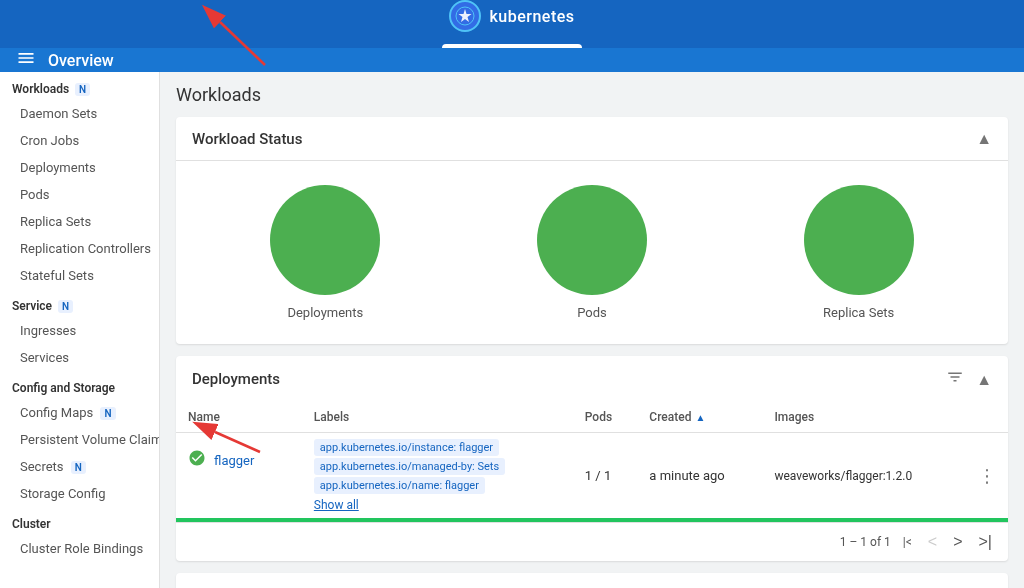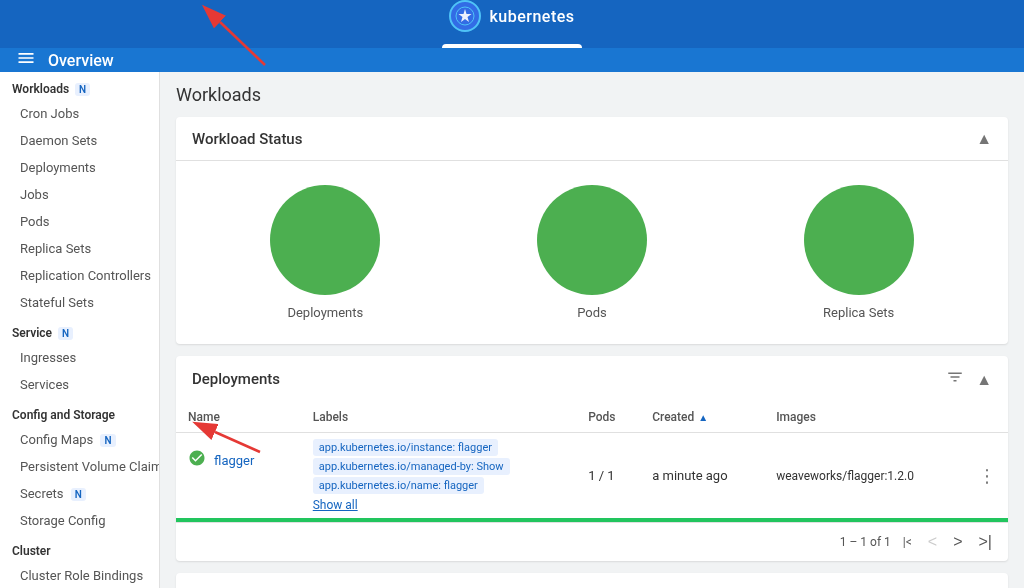--- a/index.html
+++ b/index.html
@@ -131,24 +131,23 @@
 </div>
 
 <div class="main-layout">
 
   <div class="sidebar">
 
     <div class="sidebar-section-header">
       <span>Workloads</span>
       <span class="sidebar-badge">N</span>
     </div>
+    <div class="sidebar-item">Daemon Sets</div>
     <div class="sidebar-item">Cron Jobs</div>
-    <div class="sidebar-item">Daemon Sets</div>
     <div class="sidebar-item">Deployments</div>
-    <div class="sidebar-item">Jobs</div>
     <div class="sidebar-item">Pods</div>
     <div class="sidebar-item">Replica Sets</div>
     <div class="sidebar-item">Replication Controllers</div>
     <div class="sidebar-item">Stateful Sets</div>
 
     <div class="sidebar-section-header">
       <span>Service</span>
       <span class="sidebar-badge">N</span>
     </div>
     <div class="sidebar-item">Ingresses</div>
@@ -242,21 +241,21 @@
                 <span class="status-ok">
                   <svg width="18" height="18" viewBox="0 0 24 24" fill="#4caf50">
                       <path d="M12 2C6.48 2 2 6.48 2 12s4.48 10 10 10 10-4.48 10-10S17.52 2 12 2zm-2 15l-5-5 1.41-1.41L10 14.17l7.59-7.59L19 8l-9 9z"></path>
                     </svg>
                 </span>
                 <a class="dep-link" href="#">flagger</a>
               </div>
             </td>
             <td>
               <span class="label-chip">app.kubernetes.io/instance: flagger</span><br>
-              <span class="label-chip">app.kubernetes.io/managed-by: Show</span><br>
+              <span class="label-chip">app.kubernetes.io/managed-by: Sets</span><br>
               <span class="label-chip">app.kubernetes.io/name: flagger</span><br>
               <a class="show-all" href="#">Show all</a>
             </td>
             <td style="vertical-align:middle;">1 / 1</td>
             <td style="vertical-align:middle; white-space:nowrap;">a minute ago</td>
             <td style="vertical-align:middle; font-size:12px;">weaveworks/flagger:1.2.0</td>
             <td style="vertical-align:middle; text-align:center;">
               <span style="font-size:18px; color:#757575; cursor:pointer;">⋮</span>
             </td>
           </tr>

